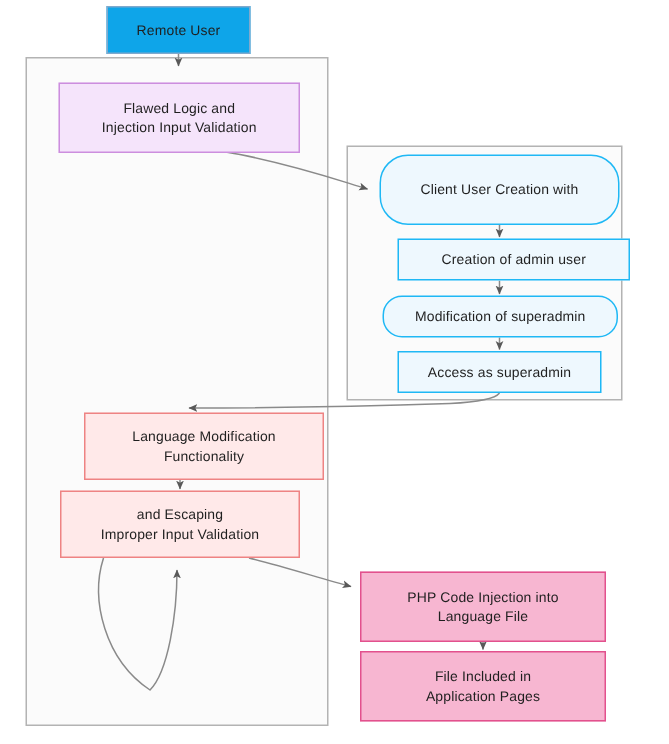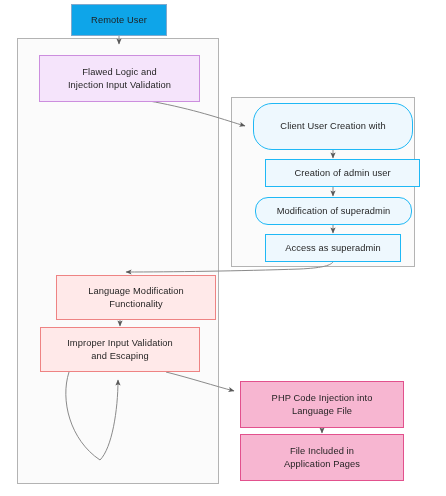--- a/index.html
+++ b/index.html
@@ -136,22 +136,22 @@
 
   <div class="node node-pink-light" style="left:40px; top:275px; width:160px; height:45px;margin-left:16px;">
     <span>
       <span>Language Modification</span>
       <span>Functionality</span>
     </span>
   </div>
 
   <div class="node node-pink-light" style="left:40px; top:327px; width:160px; height:45px;">
     <span>
+      <span>and Escaping</span>
       <span>Improper Input Validation</span>
-      <span>and Escaping</span>
     </span>
   </div>
 
   <div class="node node-pink-dark" style="left:240px; top:381px; width:164px; height:47px;">
     <span>
       <span>PHP Code Injection into</span>
       <span>Language File</span>
     </span>
   </div>
 

